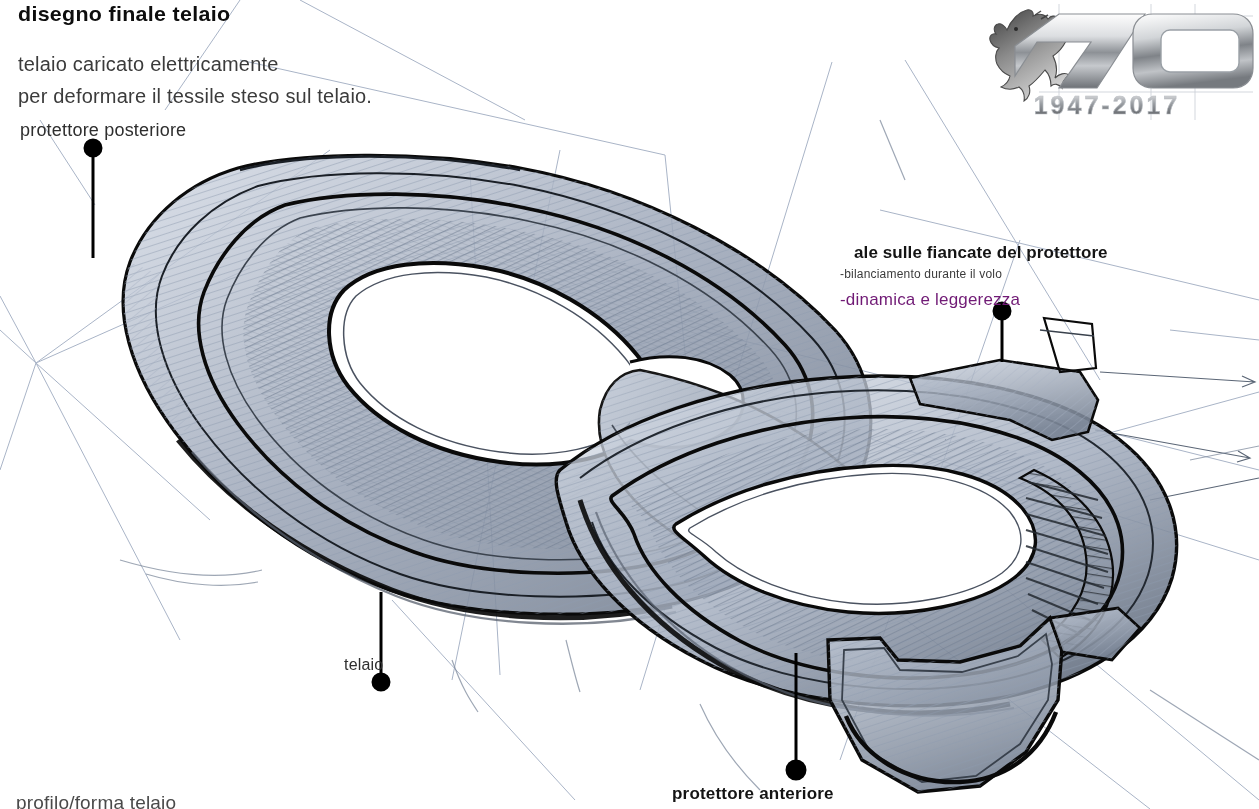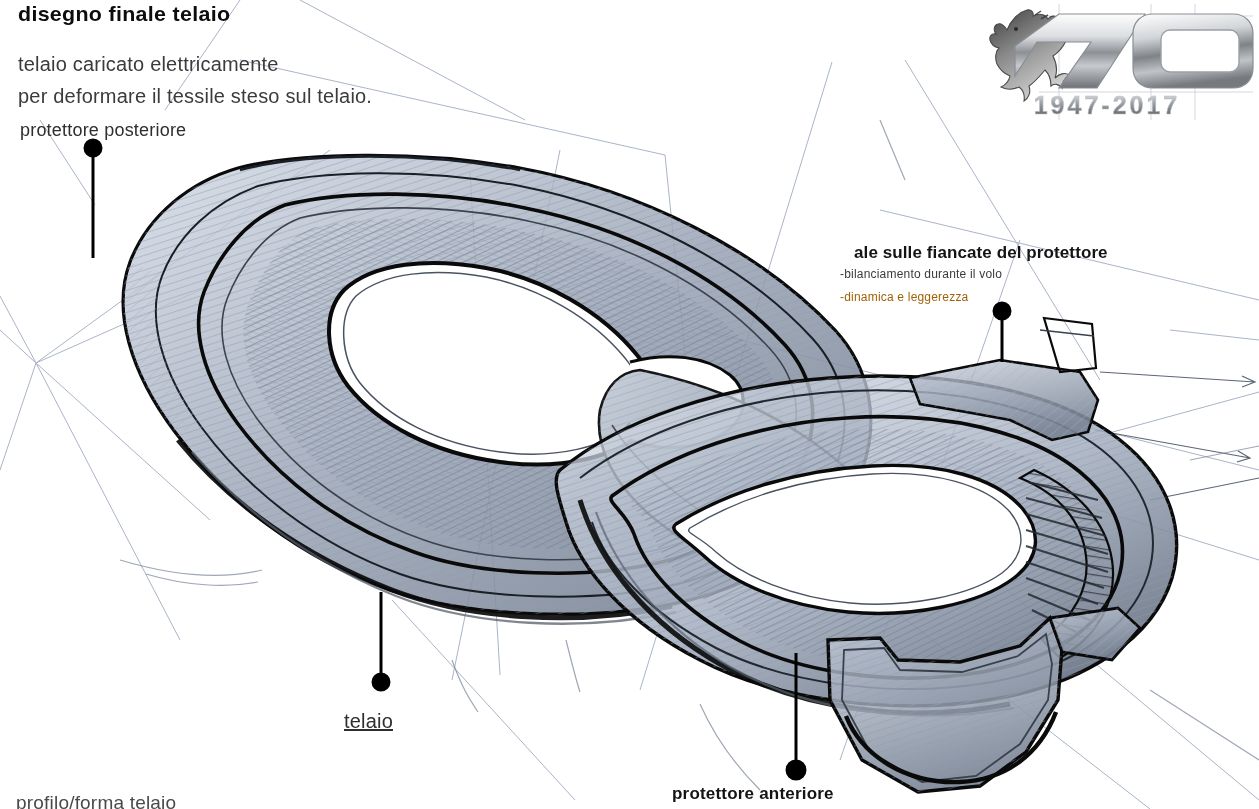--- a/index.html
+++ b/index.html
@@ -15,26 +15,26 @@
   .txt{position:absolute;white-space:pre;letter-spacing:.2px;}
   .ttl{
     left:18px;top:2px;font-size:21px;font-weight:bold;color:#0d0d0d;
     letter-spacing:.3px;transform:scaleX(1.02);transform-origin:left top;
   }
   .sub{
     left:18px;top:48px;font-size:20px;color:#3b3b3b;line-height:32px;
     font-weight:400;letter-spacing:.2px;
   }
   .lblPost{left:20px;top:120px;font-size:18px;color:#2e2e2e;}
-  .lblTelaio{left:344px;top:710px;font-size:20px;color:#2e2e2e;text-decoration:underline;}
+  .lblTelaio{left:344px;top:656px;font-size:16px;color:#2e2e2e;}
   .lblAnt{left:672px;top:784px;font-size:17px;font-weight:bold;color:#141414;}
   .lblProfilo{left:16px;top:792px;font-size:19px;color:#4a4a4a;}
   .annHead{left:840px;top:243px;font-size:17px;font-weight:bold;color:#141414;letter-spacing:.1px;margin-left:14px;}
   .annL1{left:840px;top:267px;font-size:12px;color:#3b3b3b;}
-  .annL2{left:840px;top:290px;font-size:12px;color:#a16207;}
+  .annL2{left:840px;top:290px;font-size:17px;color:#701a75;}
 
   
   #logo{position:absolute;left:955px;top:2px;width:300px;height:120px;}
 </style>
 </head>
 <body>
 
 <div id="sheet">
 
   <svg id="art" width="1259" height="809" viewBox="0 0 1259 809" style="position:absolute;left:0;top:0;">

